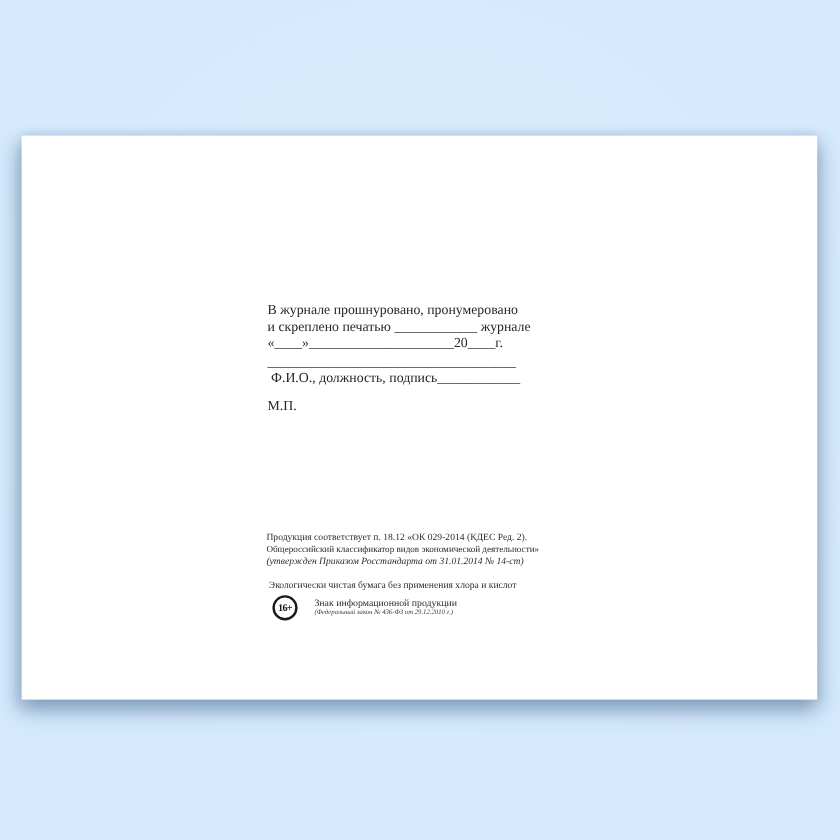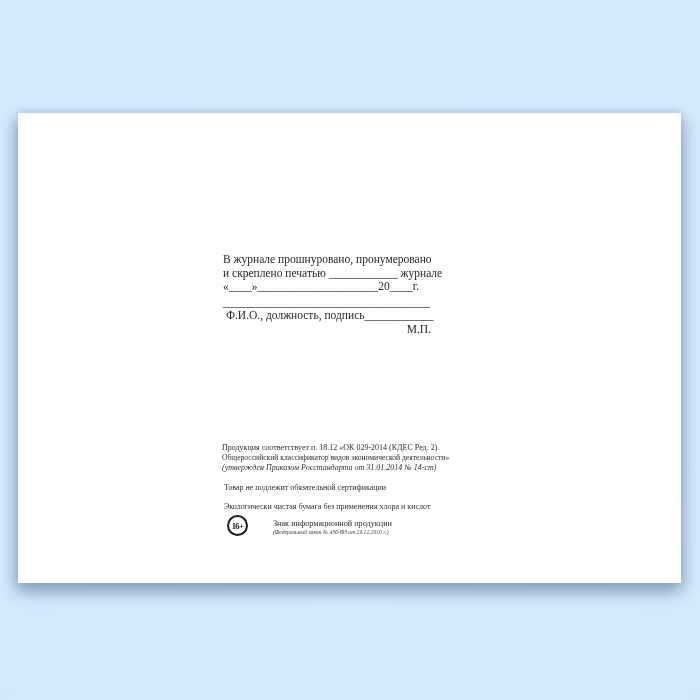--- a/index.html
+++ b/index.html
@@ -41,22 +41,22 @@
     font-size: 11.5px;
     line-height: 13.6px;
   }
   .stitch-line {
     white-space: pre;
   }
   .stitch-line.full-rule {
     margin-top: 2px;
   }
   .stamp {
+    margin-top: 10px;
     padding-right: 2px;
-    text-align: right;
     font-size: 11.5px;
   }
   .info-block {
     position: absolute;
     left: 204px;
     top: 330px;
     color: #2b2b2b;
   }
   .cls {
     font-size: 8px;
@@ -74,22 +74,21 @@
     font-size: 8px;
     line-height: 10px;
     white-space: pre;
   }
   .note.indent {
     padding-left: 2px;
   }
   .age-row {
     margin-top: 3px;
     display: flex;
-    align-items: flex-end;
-    gap: 11px;
+    align-items: flex-start;
   }
   .age-badge {
     margin-left: 5px;
     width: 17px;
     height: 17px;
     border: 2px solid #1a1a1a;
     border-radius: 50%;
     display: flex;
     align-items: center;
     justify-content: center;
@@ -130,21 +129,20 @@
       <div class="stitch-line full-rule">____________________________________</div>
       <div class="stitch-line"> Ф.И.О., должность, подпись____________</div>
       <div class="stamp">М.П.</div>
     </div>
 
     <div class="info-block">
       <div class="cls">Продукция соответствует п. 18.12 «ОК 029-2014 (КДЕС Ред. 2).</div>
       <div class="cls cls-small">Общероссийский классификатор видов экономической деятельности»</div>
       <div class="cls cls-italic">(утвержден Приказом Росстандарта от 31.01.2014 № 14-ст)</div>
 
-      <div class="note indent">Товар не подлежит обязательной сертификации</div>
       <div class="note indent">Экологически чистая бумага без применения хлора и кислот</div>
 
       <div class="age-row">
         <div class="age-badge">16+</div>
         <div class="age-text">
           <div class="age-label">Знак информационной продукции</div>
           <div class="age-law">(Федеральный закон № 436-ФЗ от 29.12.2010 г.)</div>
         </div>
       </div>
     </div>

